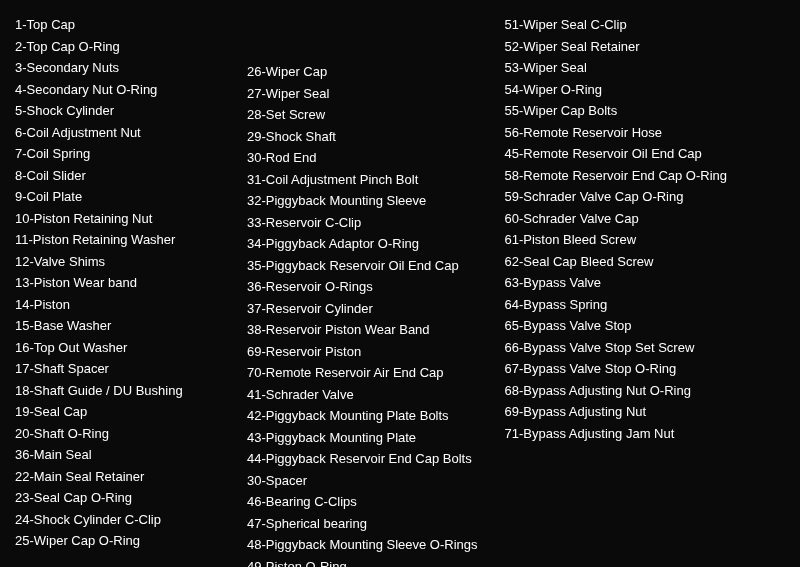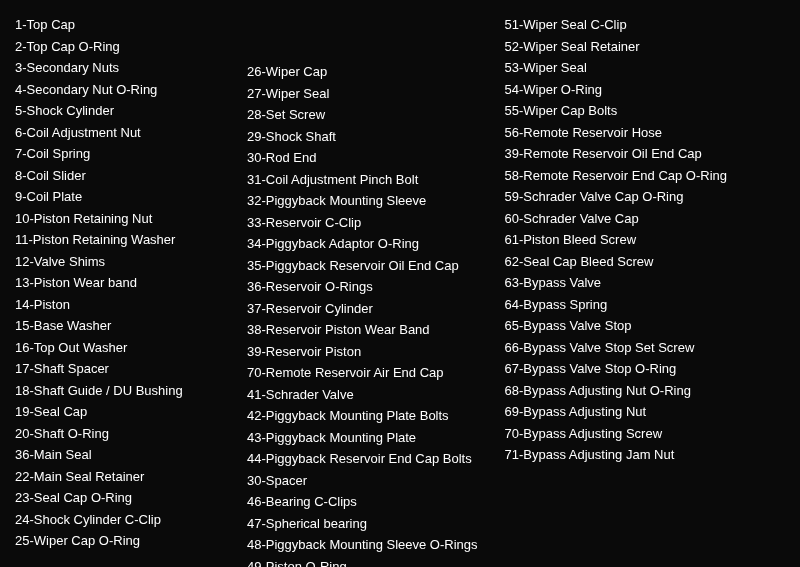--- a/index.html
+++ b/index.html
@@ -75,49 +75,48 @@
       <div class="item">29-Shock Shaft</div>
       <div class="item">30-Rod End</div>
       <div class="item">31-Coil Adjustment Pinch Bolt</div>
       <div class="item">32-Piggyback Mounting Sleeve</div>
       <div class="item">33-Reservoir C-Clip</div>
       <div class="item">34-Piggyback Adaptor O-Ring</div>
       <div class="item">35-Piggyback Reservoir Oil End Cap</div>
       <div class="item">36-Reservoir O-Rings</div>
       <div class="item">37-Reservoir Cylinder</div>
       <div class="item">38-Reservoir Piston Wear Band</div>
-      <div class="item">39-Reservoir Piston</div>
+      <div class="item">69-Reservoir Piston</div>
       <div class="item">70-Remote Reservoir Air End Cap</div>
       <div class="item">41-Schrader Valve</div>
       <div class="item">42-Piggyback Mounting Plate Bolts</div>
       <div class="item">43-Piggyback Mounting Plate</div>
       <div class="item">44-Piggyback Reservoir End Cap Bolts</div>
       <div class="item">30-Spacer</div>
       <div class="item">46-Bearing C-Clips</div>
       <div class="item">47-Spherical bearing</div>
       <div class="item">48-Piggyback Mounting Sleeve O-Rings</div>
       <div class="item">49-Piston O-Ring</div>
       <div class="item">50-Main Seal C-Clip</div>
     </div>
   <div class="column column-3" id="col3-container">
       <div class="item">51-Wiper Seal C-Clip</div>
       <div class="item">52-Wiper Seal Retainer</div>
       <div class="item">53-Wiper Seal</div>
       <div class="item">54-Wiper O-Ring</div>
       <div class="item">55-Wiper Cap Bolts</div>
       <div class="item">56-Remote Reservoir Hose</div>
-      <div class="item">39-Remote Reservoir Oil End Cap</div>
+      <div class="item">45-Remote Reservoir Oil End Cap</div>
       <div class="item">58-Remote Reservoir End Cap O-Ring</div>
       <div class="item">59-Schrader Valve Cap O-Ring</div>
       <div class="item">60-Schrader Valve Cap</div>
       <div class="item">61-Piston Bleed Screw</div>
       <div class="item">62-Seal Cap Bleed Screw</div>
       <div class="item">63-Bypass Valve</div>
       <div class="item">64-Bypass Spring</div>
       <div class="item">65-Bypass Valve Stop</div>
       <div class="item">66-Bypass Valve Stop Set Screw</div>
       <div class="item">67-Bypass Valve Stop O-Ring</div>
       <div class="item">68-Bypass Adjusting Nut O-Ring</div>
       <div class="item">69-Bypass Adjusting Nut</div>
-      <div class="item">70-Bypass Adjusting Screw</div>
       <div class="item">71-Bypass Adjusting Jam Nut</div>
     </div>
 </div>
 
 </body></html>

